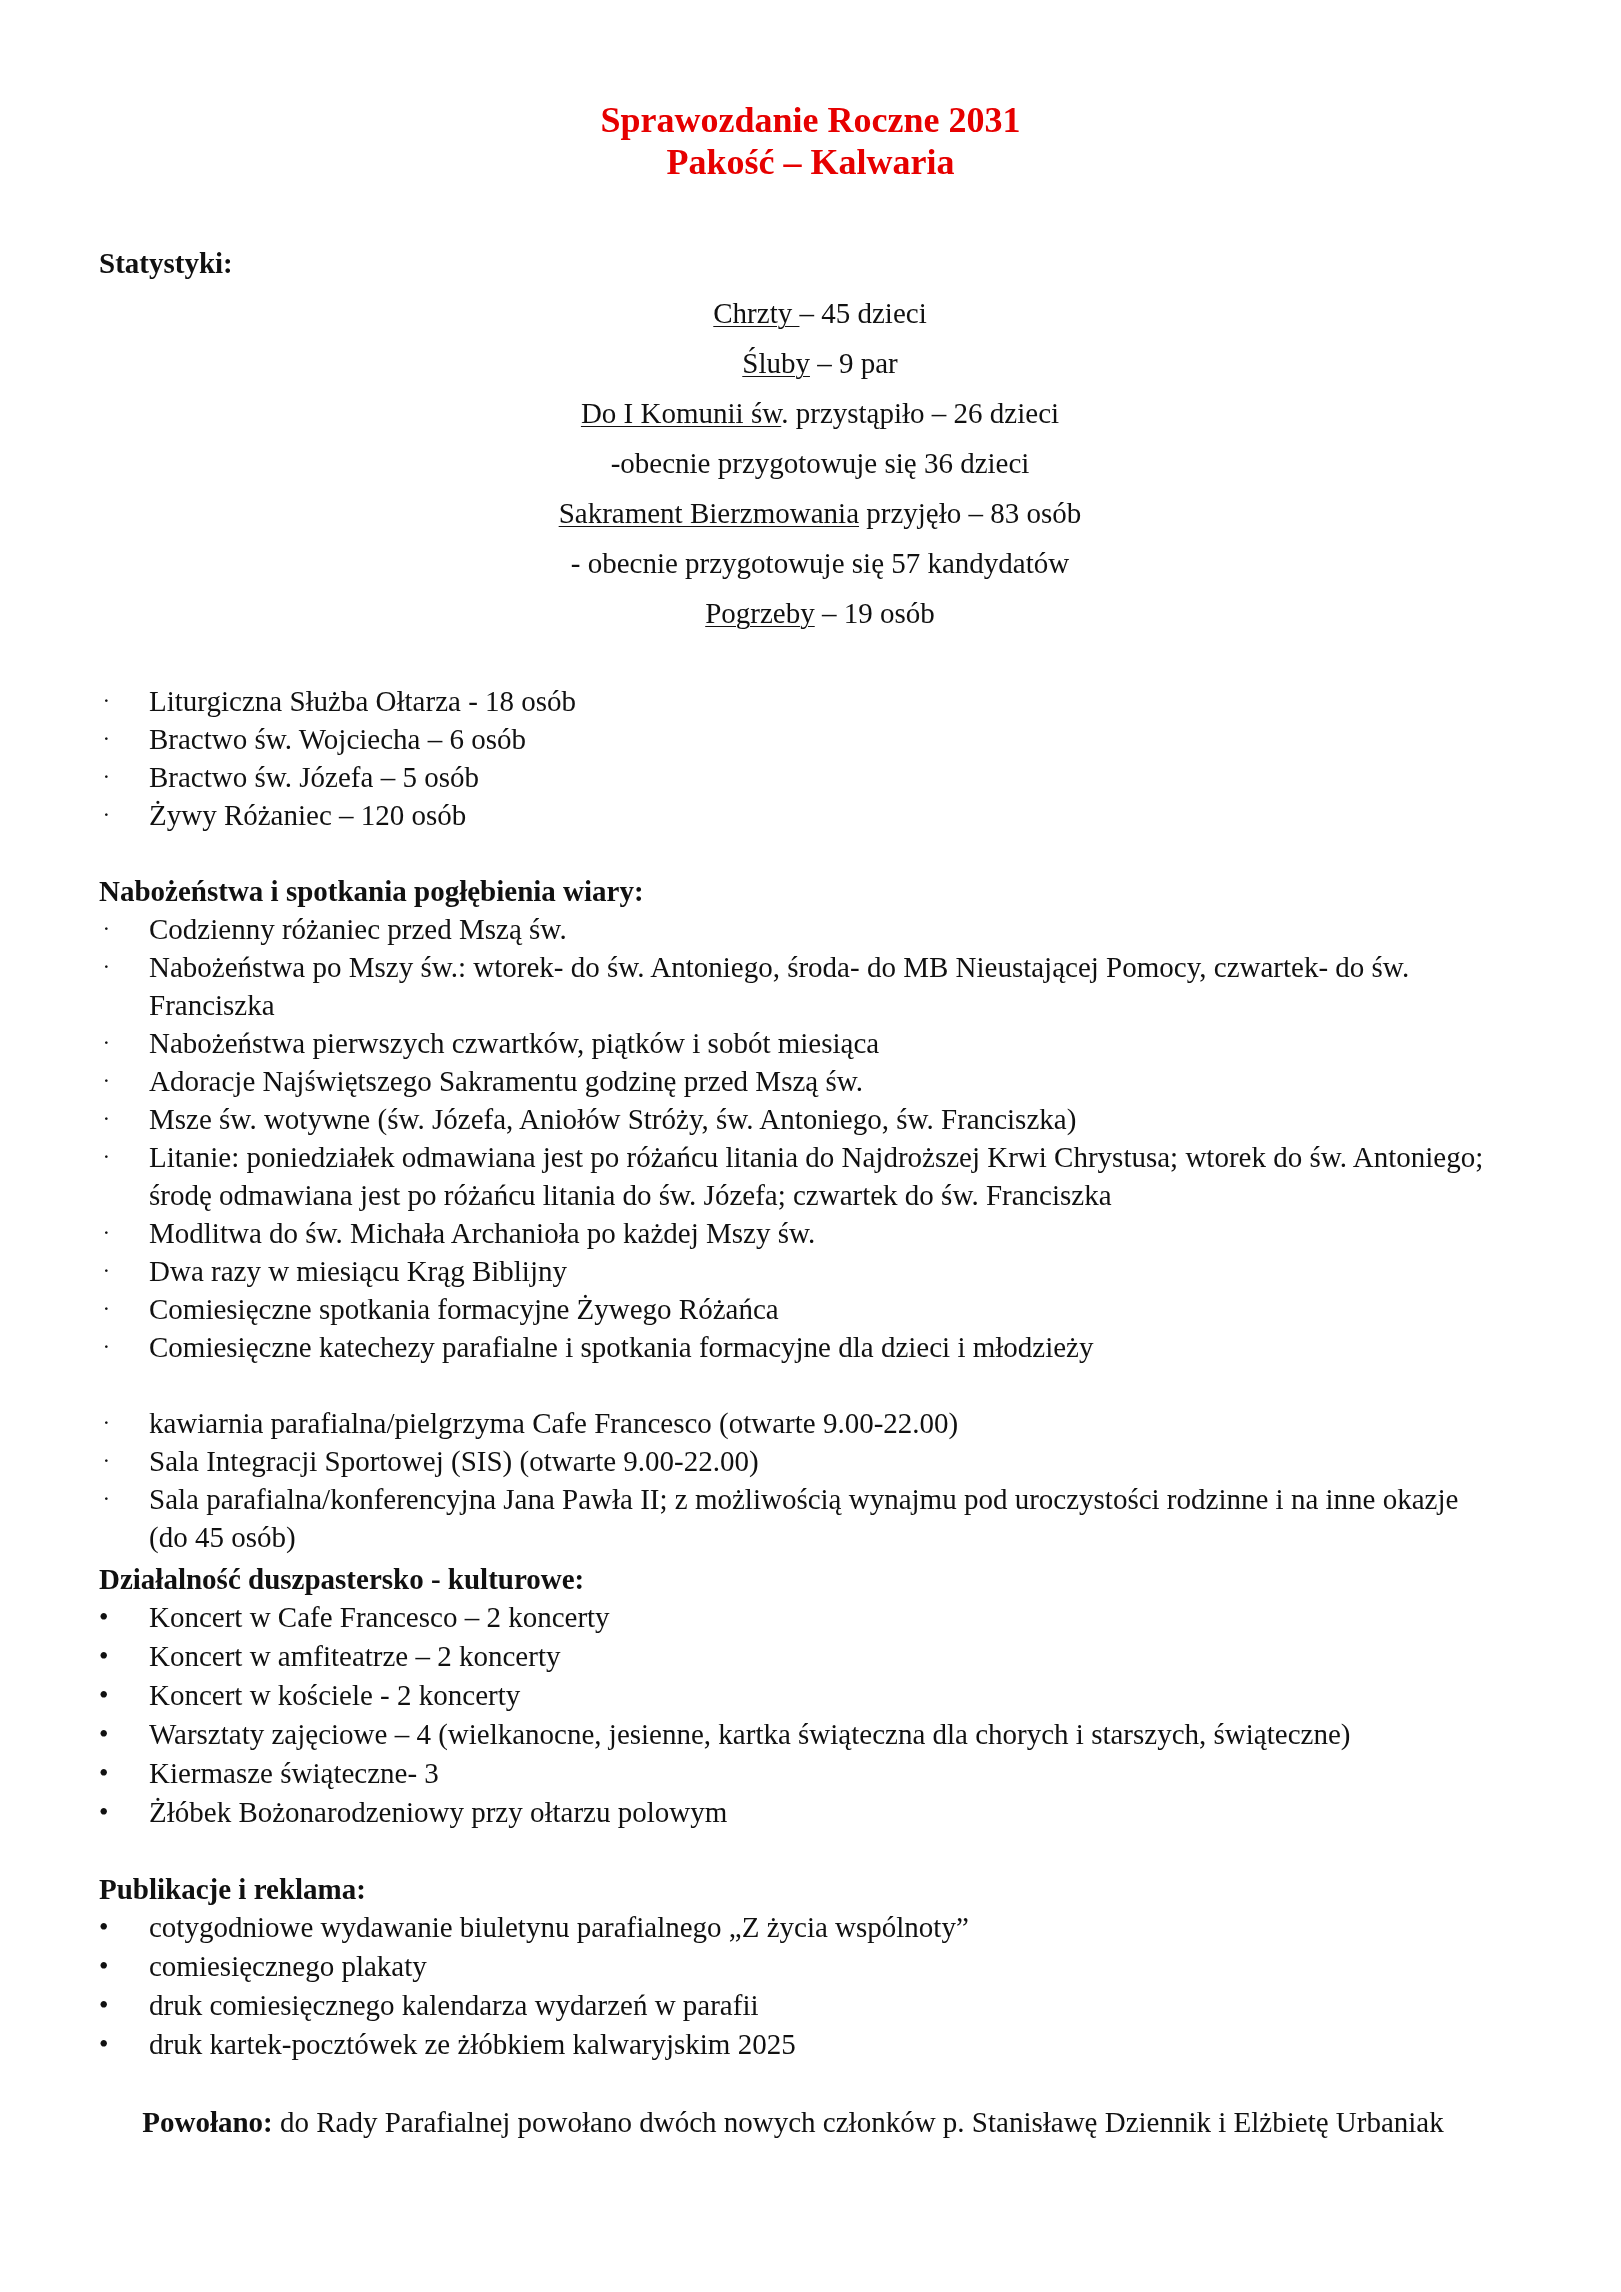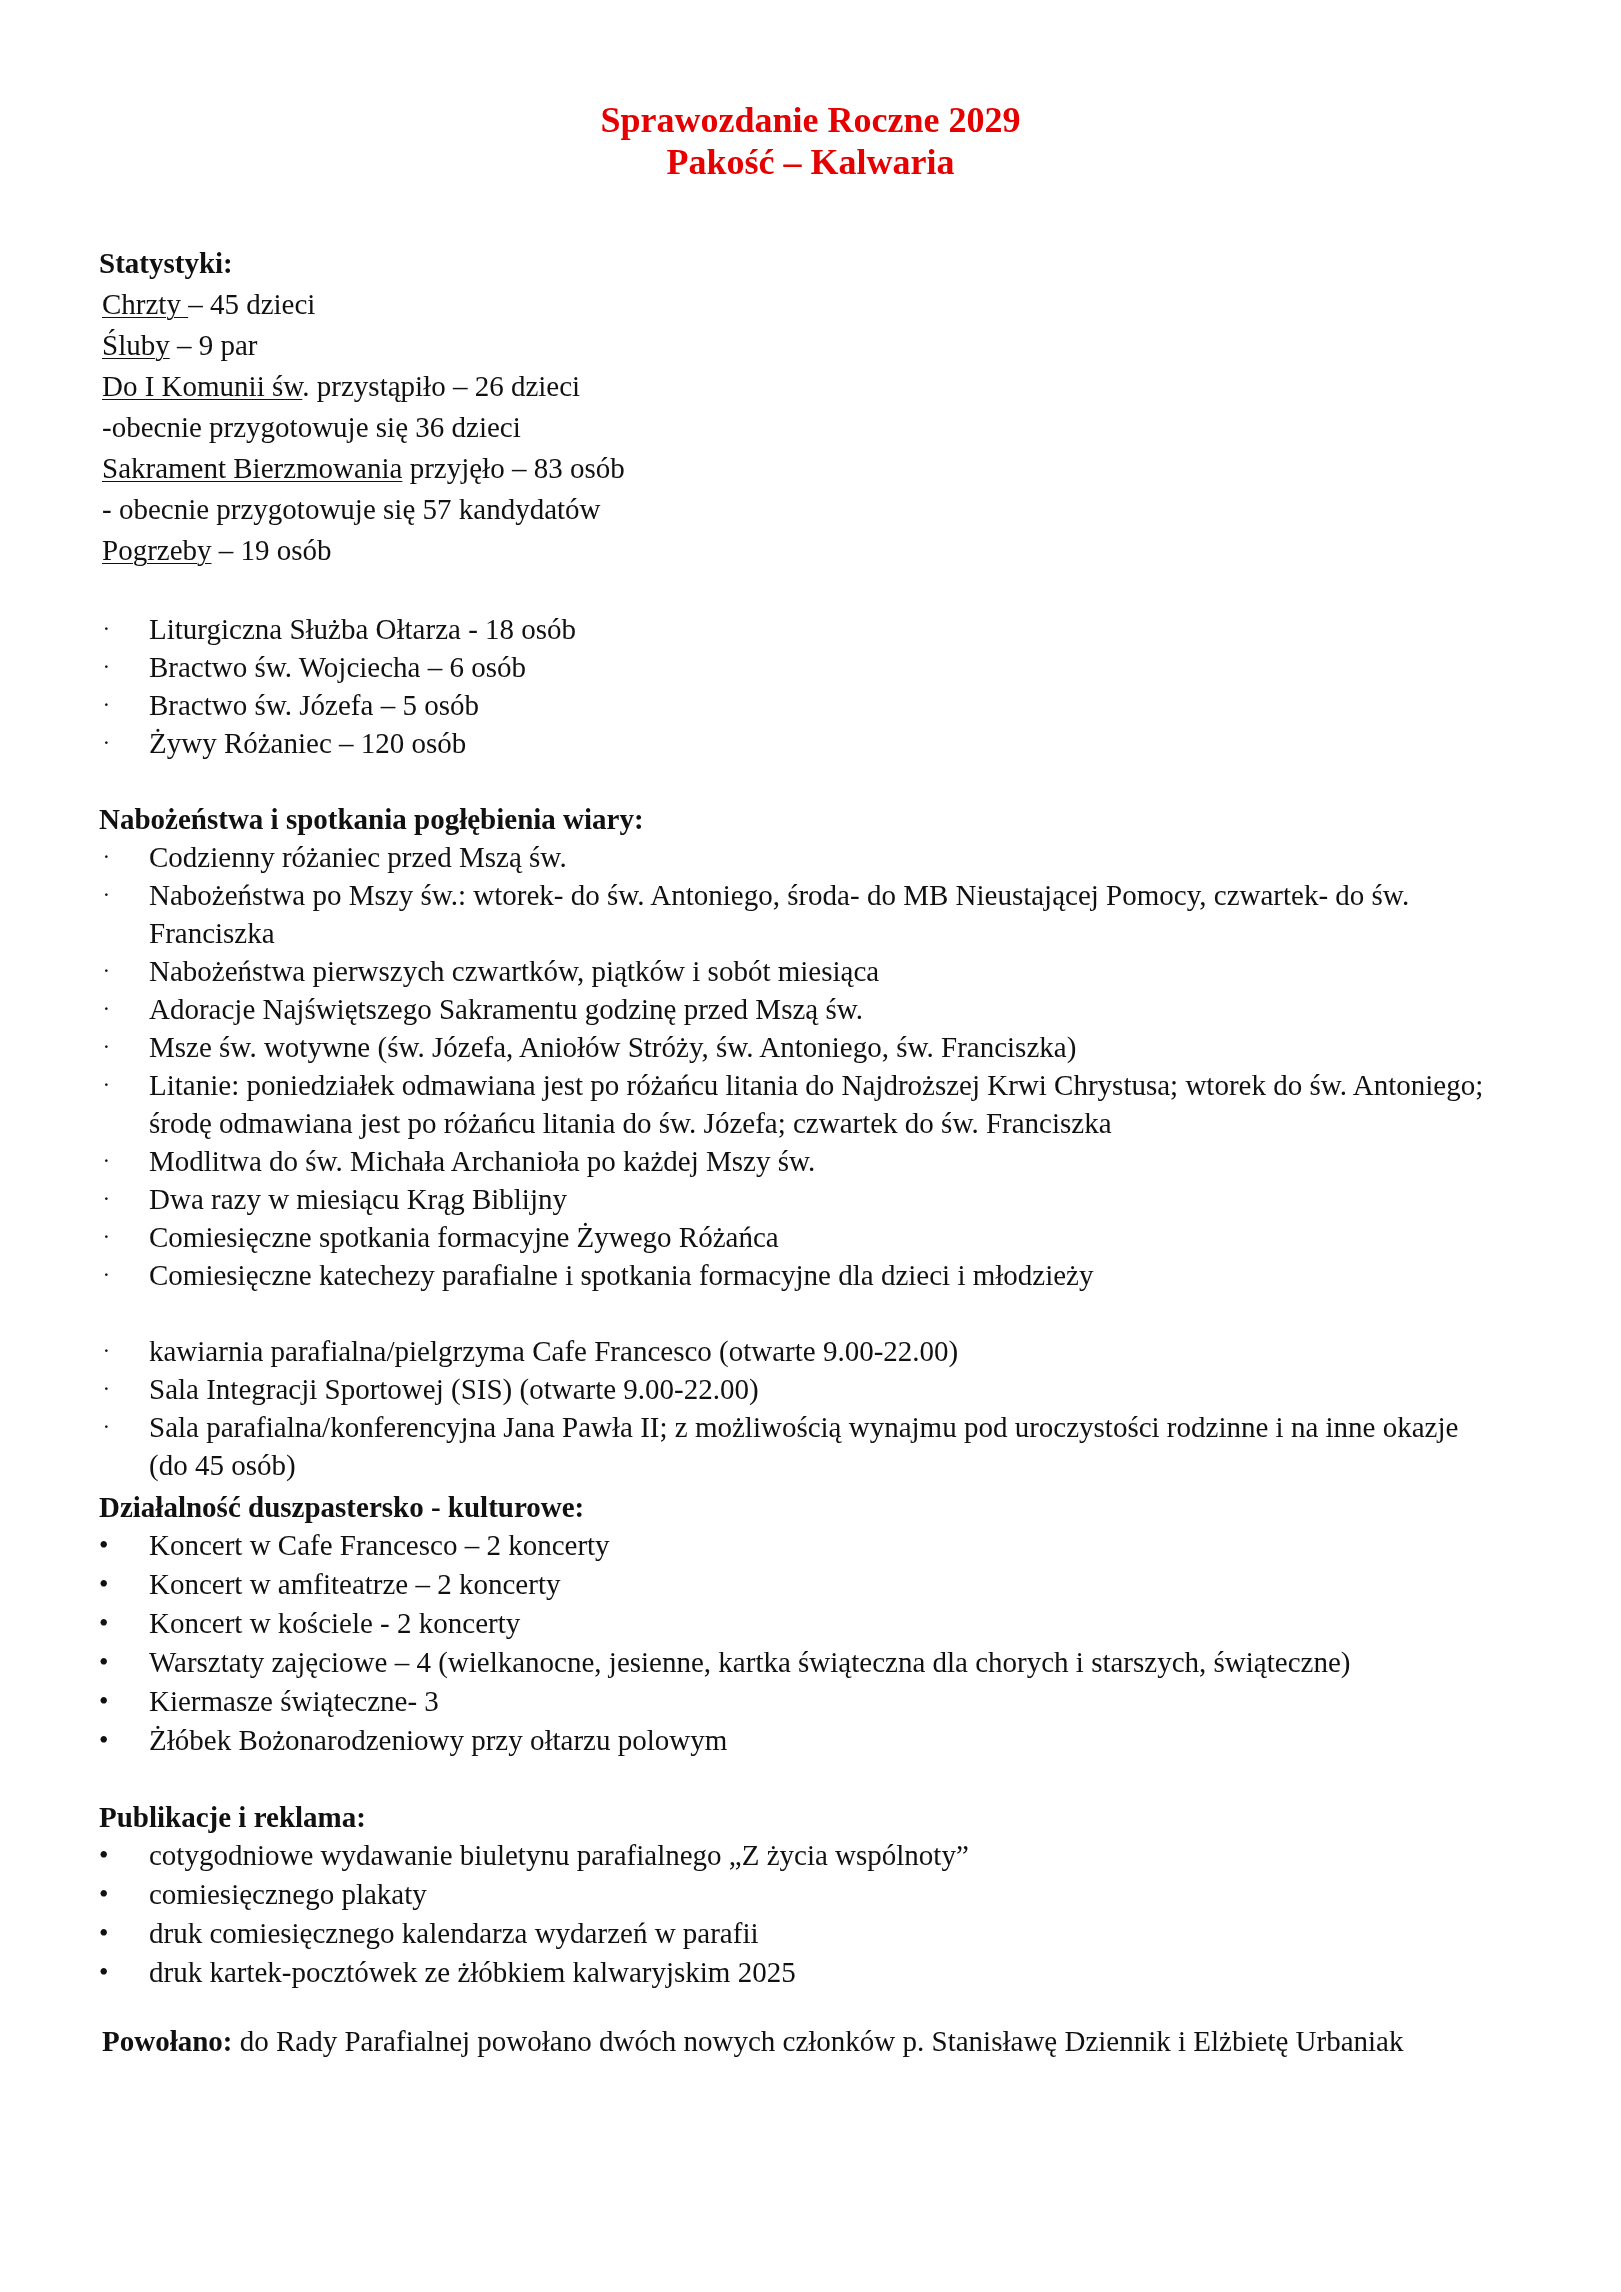--- a/index.html
+++ b/index.html
@@ -6,37 +6,37 @@
   body { width: 1621px; height: 2293px; position: relative; overflow: hidden;
          font-family: "Liberation Serif", "DejaVu Serif", serif; color: #111111; }
   .page { position: absolute; left: 0; top: 0; width: 1621px; height: 2293px; }
   .title { position: absolute; left: 0; width: 1621px; text-align: center;
            font-weight: bold; font-size: 36px; line-height: 41px; color: #e60000; }
   .t1 { top: 100px; }
   .t2 { top: 142px; }
   .content { position: absolute; left: 99px; top: 244px; width: 1442px;
              font-size: 29px; line-height: 38px; }
   .h { font-weight: bold; margin: 0; }
-  .line { margin: 3px; }
+  .line { margin: 12px; text-align: center; }
   .u { text-decoration: underline; text-underline-offset: 2.7px; text-decoration-thickness: 1.3px; }
   .i { }
   .gap { height: 38px; }
   ul.dot { list-style: none; margin: 0; padding: 0; }
   ul.dot li { position: relative; padding-left: 50px; margin: 0; }
   ul.dot li .mk { position: absolute; left: 3.6px; top: 0; font-size: 23px; }
   ul.disc { list-style: none; margin: 0; padding: 0; }
   ul.disc li { position: relative; padding-left: 50px; margin: 0; line-height: 39px; }
   ul.disc li .mk { position: absolute; left: 0px; top: 0; font-size: 27px; }
   .sec-activities { margin-top: 4px; }
 </style>
 </head>
 <body>
 
 <div class="page">
-  <div class="title t1">Sprawozdanie Roczne 2029</div>
+  <div class="title t1">Sprawozdanie Roczne 2031</div>
   <div class="title t2">Pakość – Kalwaria</div>
 
   <div class="content">
 
     <section>
       <p class="h">Statystyki:</p>
       <p class="line"><span class="u">Chrzty </span><span>– 45 dzieci</span></p>
       <p class="line"><span class="u">Śluby</span><span> – 9 par</span></p>
       <p class="line"><span class="u">Do I Komunii św</span><span>. przystąpiło – 26 dzieci</span></p>
       <p class="line"><span>-</span><span class="i">obecnie przygotowuje się 36 dzieci</span></p>

